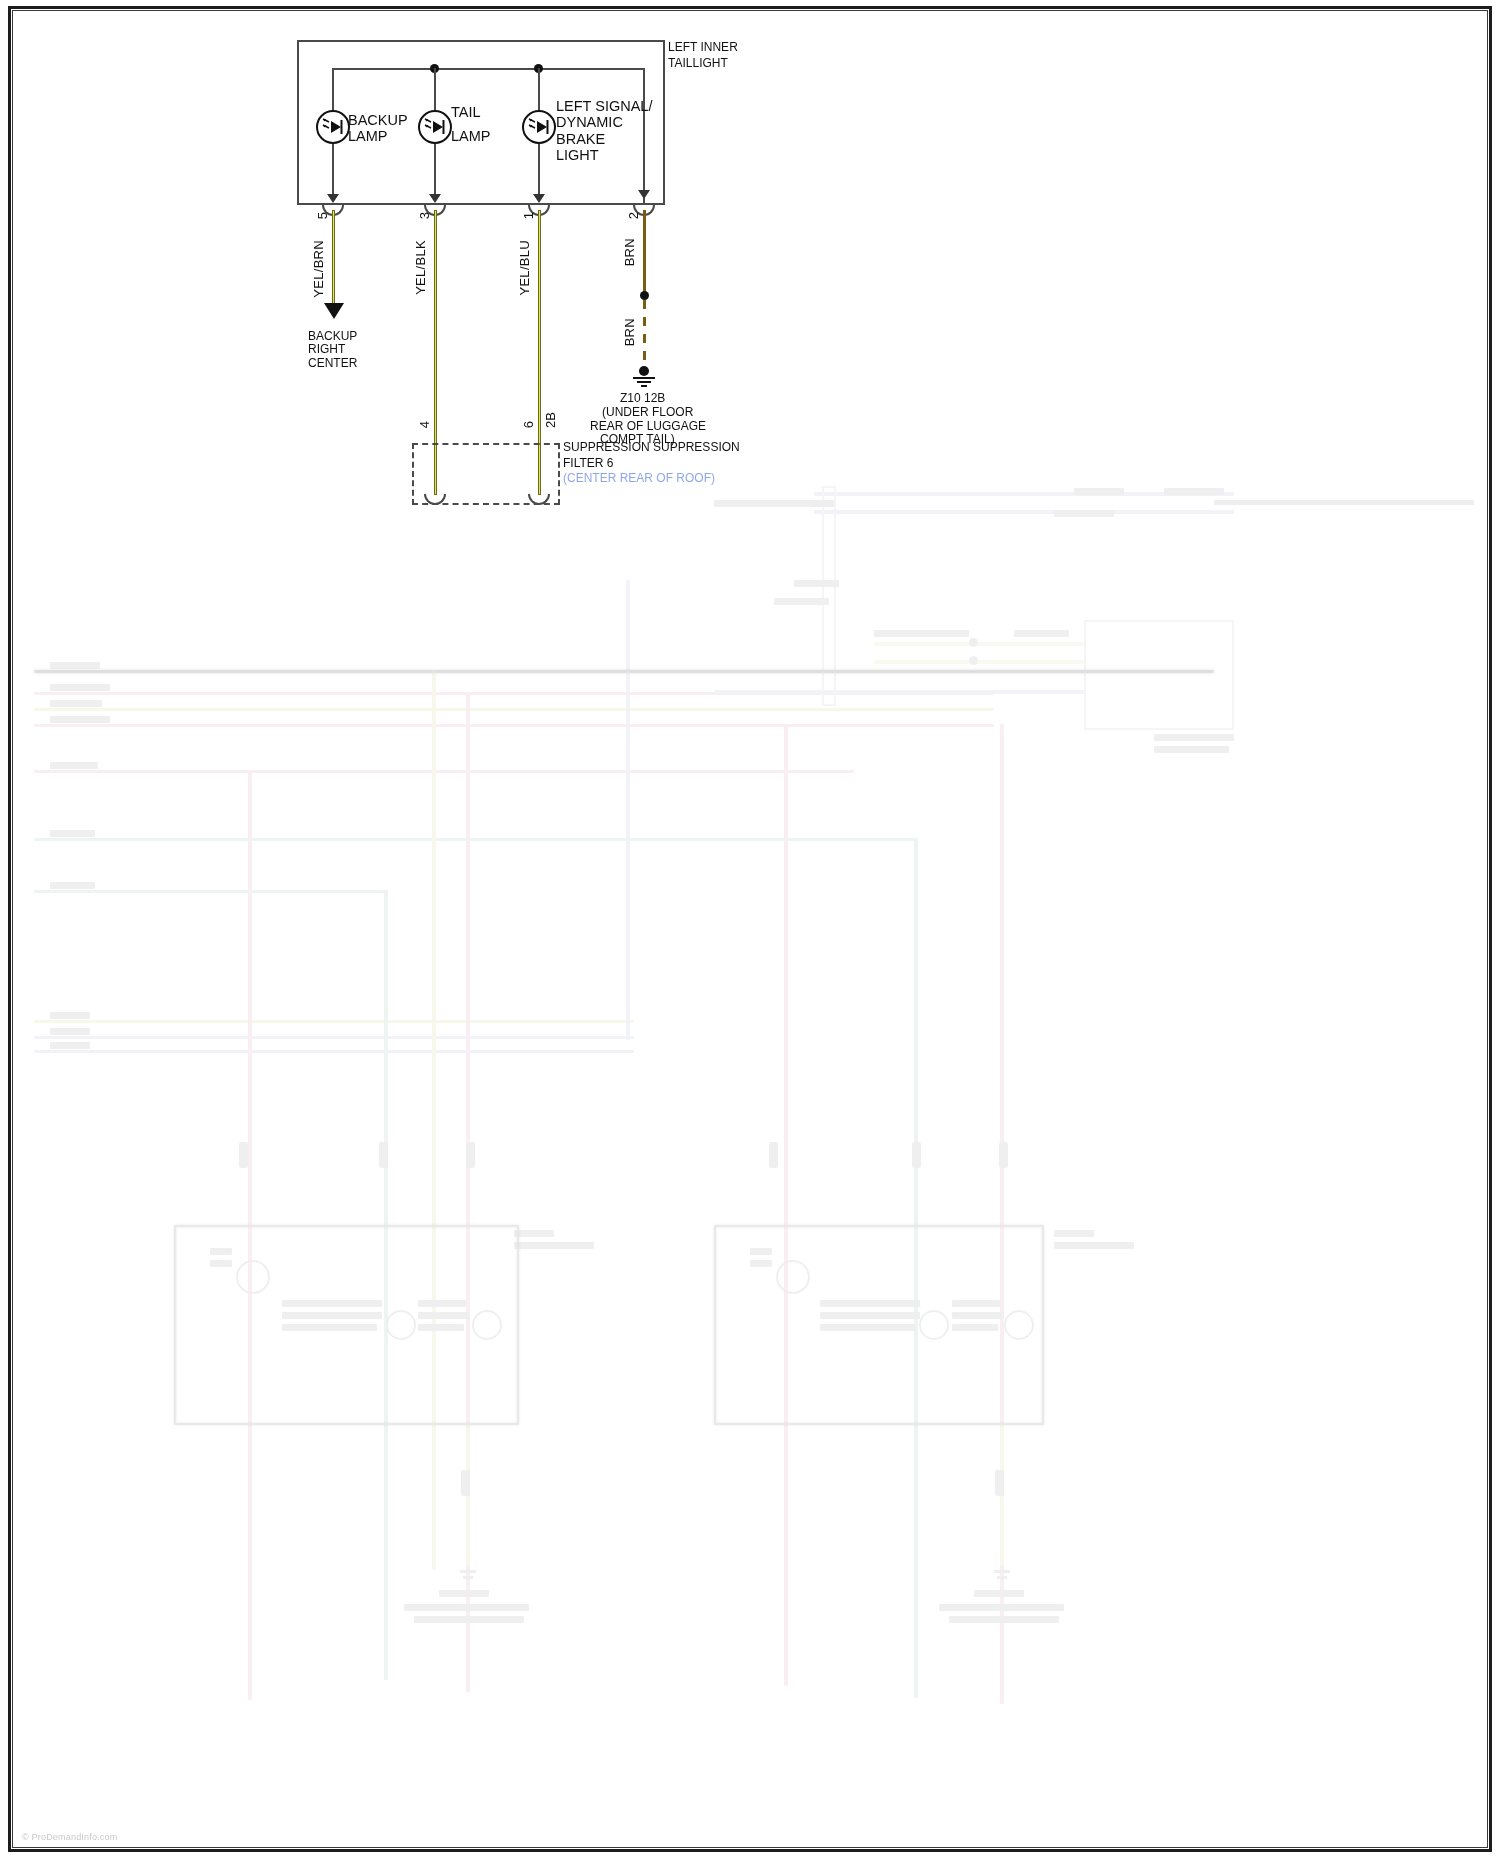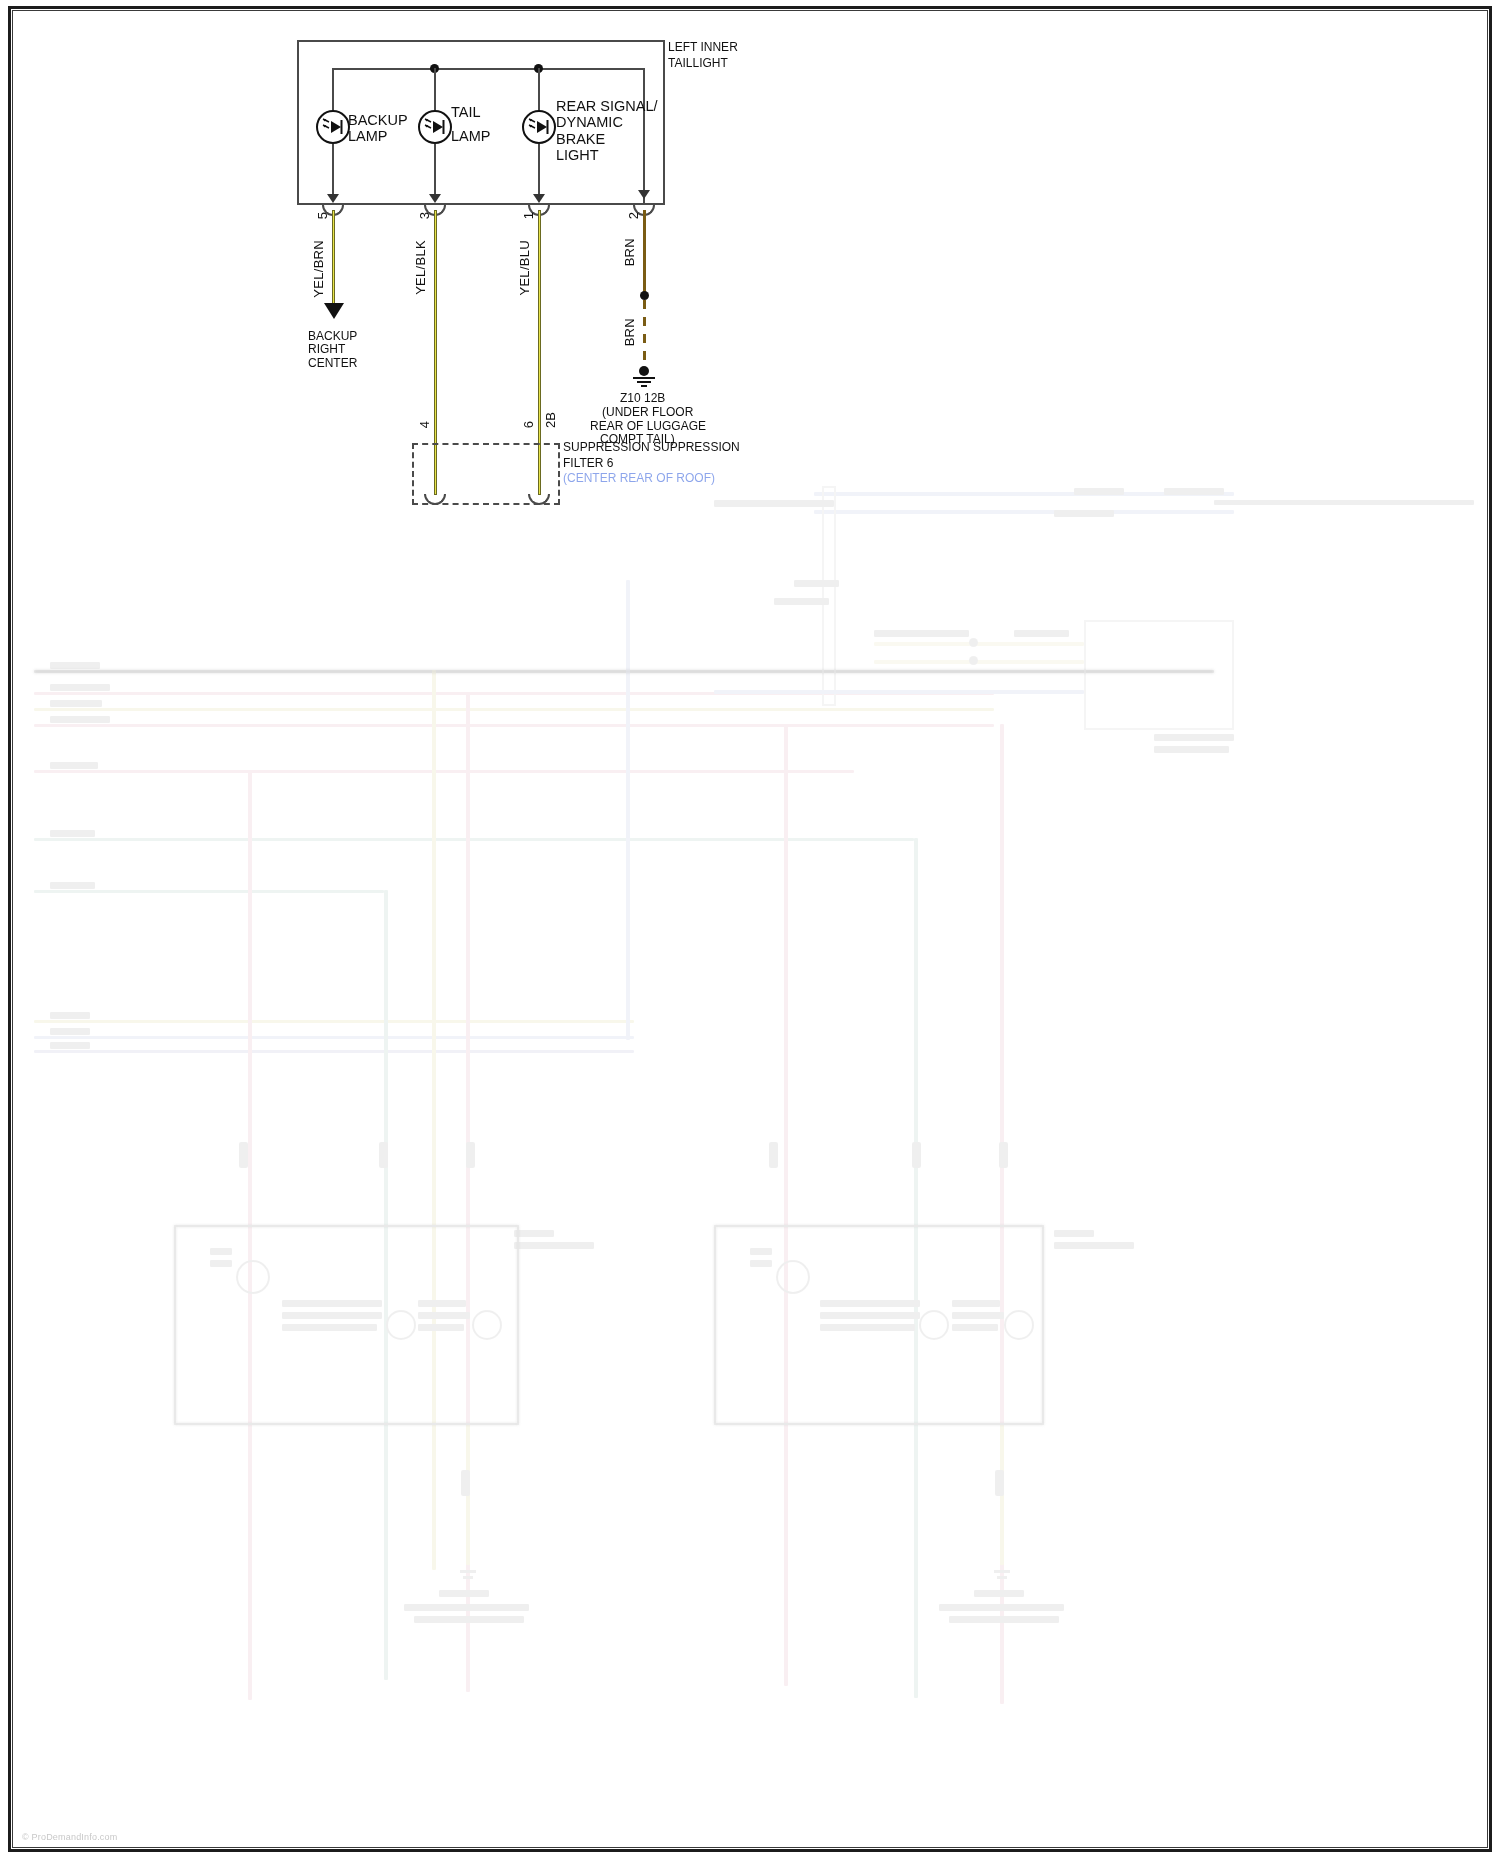--- a/index.html
+++ b/index.html
@@ -250,21 +250,21 @@
         <polygon points="2,8 5.4,8.2 3.4,10.6" fill="#111"></polygon>
       </svg>
     </div>
 
     <div class="lamp-label" style="left:348px;top:112px;">BACKUP</div>
     <div class="lamp-label" style="left:348px;top:128px;">LAMP</div>
 
     <div class="lamp-label" style="left:451px;top:104px;">TAIL</div>
     <div class="lamp-label" style="left:451px;top:128px;">LAMP</div>
 
-    <div class="lamp-label" style="left:556px;top:98px;">REAR SIGNAL/</div>
+    <div class="lamp-label" style="left:556px;top:98px;">LEFT SIGNAL/</div>
     <div class="lamp-label" style="left:556px;top:114px;">DYNAMIC</div>
     <div class="lamp-label" style="left:556px;top:131px;">BRAKE</div>
     <div class="lamp-label" style="left:556px;top:147px;">LIGHT</div>
 
     <div class="ln v" style="left:332px;top:144px;height:50px;"></div>
     <div class="ln v" style="left:434px;top:144px;height:50px;"></div>
     <div class="ln v" style="left:538px;top:144px;height:50px;"></div>
 
     <div class="arrowdn" style="left:327px;top:194px;"></div>
     <div class="arrowdn" style="left:429px;top:194px;"></div>

